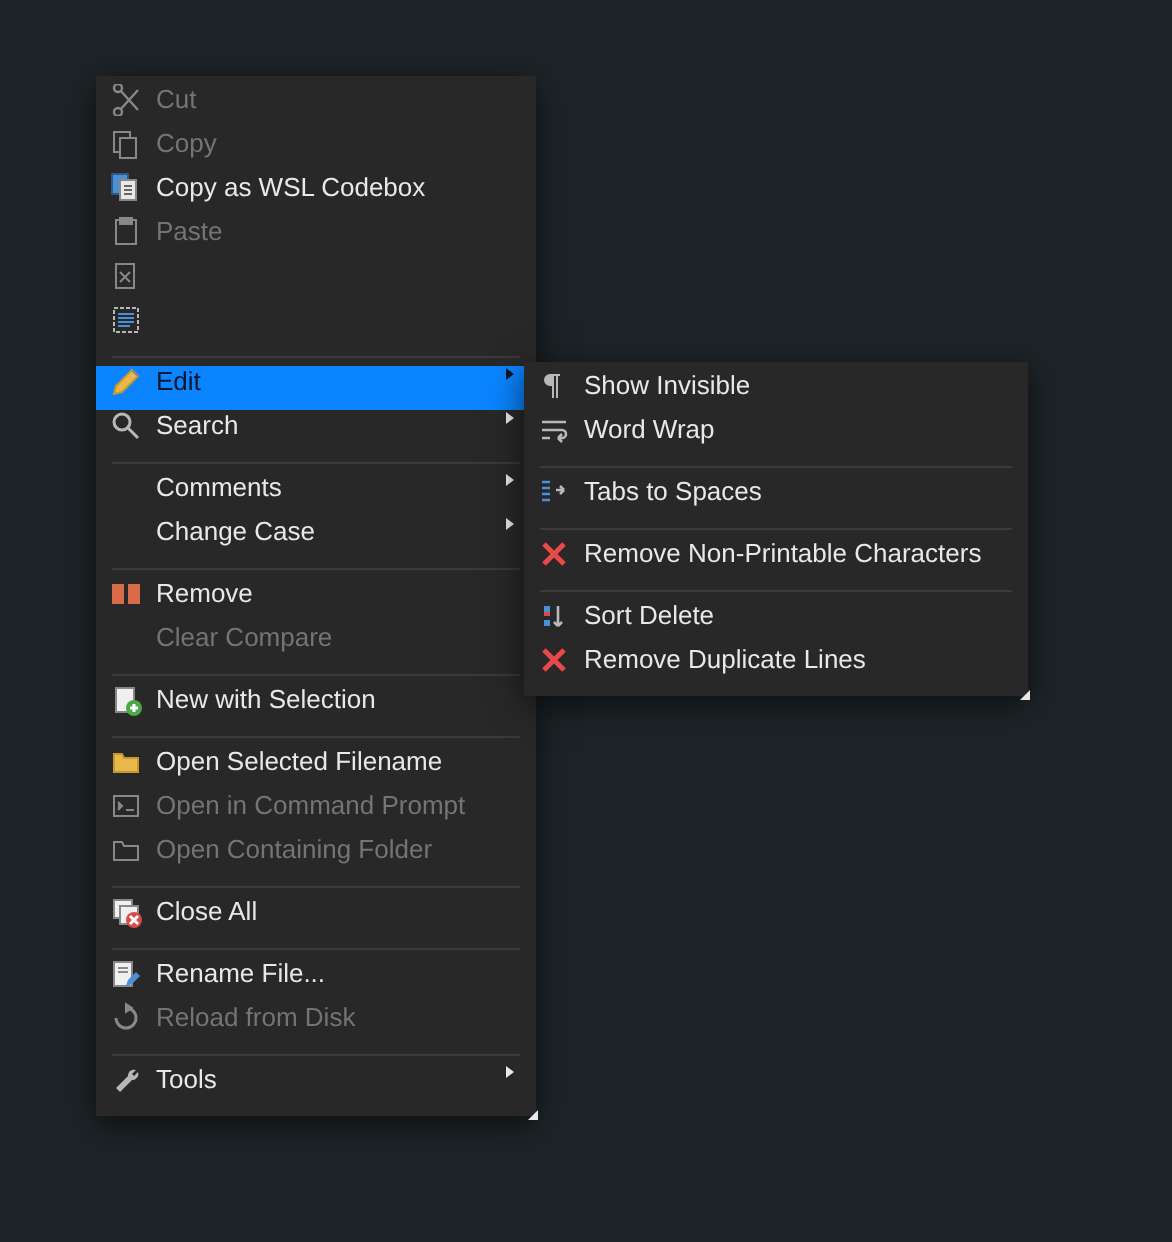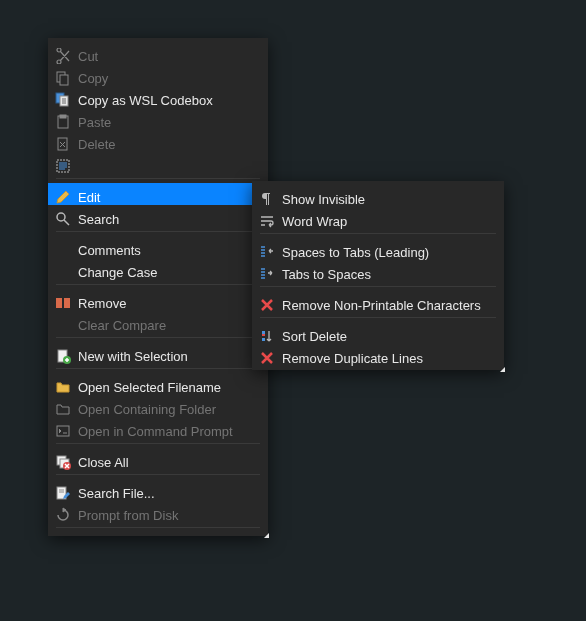--- a/index.html
+++ b/index.html
@@ -1,20 +1,20 @@
 <!DOCTYPE html>
 <html><head>
 <meta charset="utf-8">
 <style>
   html,body{margin:0;padding:0;width:586px;height:621px;background:#1d2427;font-family:"Segoe UI",Arial,sans-serif;font-size:13px;color:#e8e8e8;overflow:hidden}
   .menu{position:absolute;background:#282828;box-shadow:0 4px 16px rgba(0,0,0,.6);padding:4px 0}
   .menu.main{left:48px;top:38px;width:220px}
-  .menu.sub{left:252px;top:181px;width:252px}
-  .row{display:flex;align-items:flex-end;height:22px;padding:0 8px 0 6px;position:relative;cursor:default}
-  .row.hover{background:#0a84ff;color:#ffffff}
+  .menu.sub{left:262px;top:181px;width:252px}
+  .row{display:flex;align-items:flex-start;height:22px;padding:0 8px 0 6px;position:relative;cursor:default}
+  .row.hover{background:#0a84ff;color:#0f172a}
   .row.disabled{color:#747474}
   .ic{width:18px;height:16px;display:flex;align-items:center;justify-content:center;flex:0 0 18px}
   .ic svg{width:16px;height:16px;display:block}
   .lbl{flex:1;margin-left:6px;white-space:nowrap}
   .arr{width:10px;flex:0 0 10px;display:flex;align-items:center;justify-content:center}
   .arr svg{width:8px;height:8px}
   .sep{height:1px;background:#3a3a3a;margin:4px 8px}
   .corner{position:absolute;bottom:-2px;right:-1px;width:0;height:0;border-left:5px solid transparent;border-bottom:5px solid #e8e8e8}
   
   .muted svg *{stroke:#888;fill:#888}
@@ -162,21 +162,20 @@
       </span>
       <span class="lbl">Paste</span>
       <span class="arr"></span>
     </div>
     <div class="row disabled">
       <span class="ic muted">
         <svg viewBox="0 0 16 16">
           <use href="#i-delete-file"></use>
         </svg>
       </span>
-      <span class="lbl">Delete</span>
       <span class="arr"></span>
     </div>
     <div class="row">
       <span class="ic">
         <svg viewBox="0 0 16 16">
           <use href="#i-select-all"></use>
         </svg>
       </span>
       <span class="arr"></span>
     </div>
@@ -257,65 +256,78 @@
         <svg viewBox="0 0 16 16">
           <use href="#i-open-file"></use>
         </svg>
       </span>
       <span class="lbl">Open Selected Filename</span>
       <span class="arr"></span>
     </div>
     <div class="row disabled">
       <span class="ic muted">
         <svg viewBox="0 0 16 16">
+          <use href="#i-terminal"></use>
+        </svg>
+      </span>
+      <span class="lbl">Open in Command Prompt</span>
+      <span class="arr"></span>
+    </div>
+    <div class="row disabled">
+      <span class="ic muted">
+        <svg viewBox="0 0 16 16">
           <use href="#i-folder"></use>
         </svg>
       </span>
       <span class="lbl">Open Containing Folder</span>
       <span class="arr"></span>
     </div>
-    <div class="row disabled">
-      <span class="ic muted">
-        <svg viewBox="0 0 16 16">
-          <use href="#i-terminal"></use>
-        </svg>
-      </span>
-      <span class="lbl">Open in Command Prompt</span>
-      <span class="arr"></span>
-    </div>
     <div class="sep"></div>
     <div class="row">
       <span class="ic">
         <svg viewBox="0 0 16 16">
           <use href="#i-close-all"></use>
         </svg>
       </span>
       <span class="lbl">Close All</span>
       <span class="arr"></span>
     </div>
     <div class="sep"></div>
     <div class="row">
       <span class="ic">
         <svg viewBox="0 0 16 16">
           <use href="#i-rename"></use>
         </svg>
       </span>
-      <span class="lbl">Search File...</span>
+      <span class="lbl">Rename File...</span>
       <span class="arr"></span>
     </div>
     <div class="row disabled">
       <span class="ic muted">
         <svg viewBox="0 0 16 16">
           <use href="#i-reload"></use>
         </svg>
       </span>
-      <span class="lbl">Prompt from Disk</span>
-      <span class="arr"></span>
-    </div>
-    <div class="sep"></div>
+      <span class="lbl">Reload from Disk</span>
+      <span class="arr"></span>
+    </div>
+    <div class="sep"></div>
+    <div class="row">
+      <span class="ic">
+        <svg viewBox="0 0 16 16">
+          <use href="#i-wrench"></use>
+        </svg>
+      </span>
+      <span class="lbl">Tools</span>
+      <span class="arr">
+        <svg viewBox="0 0 6 8">
+          <use href="#i-arrow"></use>
+        </svg>
+      </span>
+    </div>
   </div>
 <div class="menu sub" id="sub-menu">
     <div class="corner"></div>
     <div class="row">
       <span class="ic">
         <svg viewBox="0 0 16 16">
           <use href="#i-pilcrow"></use>
         </svg>
       </span>
       <span class="lbl">Show Invisible</span>
@@ -327,29 +339,20 @@
           <use href="#i-wrap"></use>
         </svg>
       </span>
       <span class="lbl">Word Wrap</span>
       <span class="arr"></span>
     </div>
     <div class="sep"></div>
     <div class="row">
       <span class="ic">
         <svg viewBox="0 0 16 16">
-          <use href="#i-indent-left"></use>
-        </svg>
-      </span>
-      <span class="lbl">Spaces to Tabs (Leading)</span>
-      <span class="arr"></span>
-    </div>
-    <div class="row">
-      <span class="ic">
-        <svg viewBox="0 0 16 16">
           <use href="#i-indent-right"></use>
         </svg>
       </span>
       <span class="lbl">Tabs to Spaces</span>
       <span class="arr"></span>
     </div>
     <div class="sep"></div>
     <div class="row">
       <span class="ic">
         <svg viewBox="0 0 16 16">

